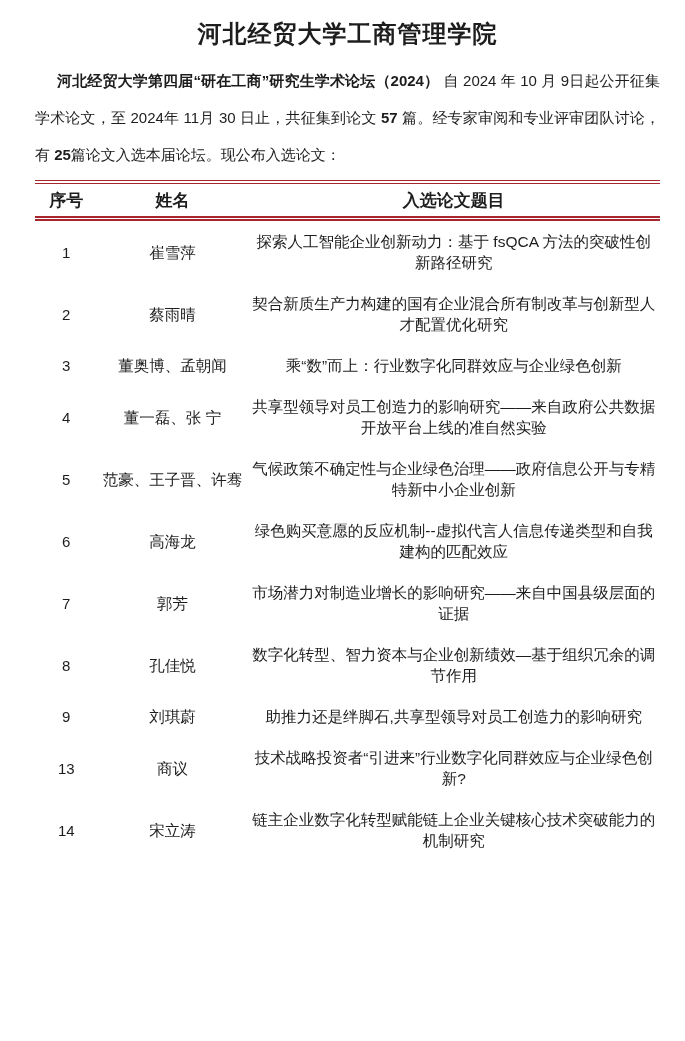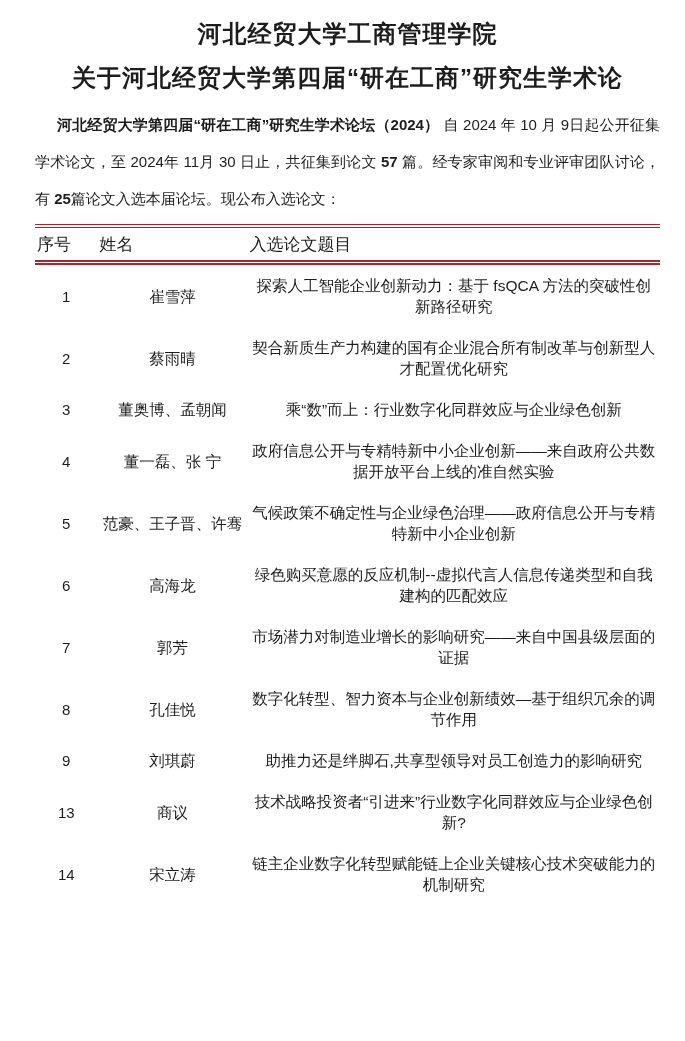--- a/index.html
+++ b/index.html
@@ -34,22 +34,22 @@
     text-align: justify;
   }
   .intro .b { font-weight: bold; }
   table.papers {
     width: 100%;
     border-collapse: collapse;
     table-layout: fixed;
   }
   table.papers thead th {
     font-size: 17px;
-    font-weight: normal;
-    text-align: left;
+    font-weight: bold;
+    text-align: center;
     padding: 5px 2px 4px 2px;
     border-top: 4px double var(--accent);
     border-bottom: 5px double var(--accent);
   }
   table.papers thead th:nth-child(1) { width: 10%; }
   table.papers thead th:nth-child(2) { width: 24%; }
   table.papers thead th:nth-child(3) { width: 66%; }
   table.papers tbody td {
     text-align: center;
     vertical-align: middle;
@@ -59,21 +59,20 @@
   }
   table.papers tbody td:nth-child(1) { font-size: 15px; }
 </style>
 </head>
 <body>
 
 <div class="page">
 
   <div class="doc-title">
     <div class="title-line">河北经贸大学工商管理学院</div>
-    <div class="title-line">关于河北经贸大学第四届“研在工商”研究生学术论</div>
   </div>
 
   <p class="intro"><span class="b">河北经贸大学第四届“研在工商”研究生学术论坛（2024）</span><span> 自 2024 年 10 月 9日起公开征集学术论文，至 2024年 11月 30 日止，共征集到论文 </span><span class="b">57</span><span> 篇。经专家审阅和专业评审团队讨论，有 </span><span class="b">25</span><span>篇论文入选本届论坛。现公布入选论文：</span></p>
 
   <table class="papers">
     <thead>
       <tr>
         <th>序号</th>
         <th>姓名</th>
         <th>入选论文题目</th>
@@ -91,21 +90,21 @@
           <td>契合新质生产力构建的国有企业混合所有制改革与创新型人才配置优化研究</td>
         </tr>
         <tr>
           <td>3</td>
           <td>董奥博、孟朝闻</td>
           <td>乘“数”而上：行业数字化同群效应与企业绿色创新</td>
         </tr>
         <tr>
           <td>4</td>
           <td>董一磊、张 宁</td>
-          <td>政府信息公开与专精特新中小企业创新——来自政府公共数据开放平台上线的准自然实验</td>
+          <td>共享型领导对员工创造力的影响研究——来自政府公共数据开放平台上线的准自然实验</td>
         </tr>
         <tr>
           <td>5</td>
           <td>范豪、王子晋、许骞</td>
           <td>气候政策不确定性与企业绿色治理——政府信息公开与专精特新中小企业创新</td>
         </tr>
         <tr>
           <td>6</td>
           <td>高海龙</td>
           <td>绿色购买意愿的反应机制--虚拟代言人信息传递类型和自我建构的匹配效应</td>

